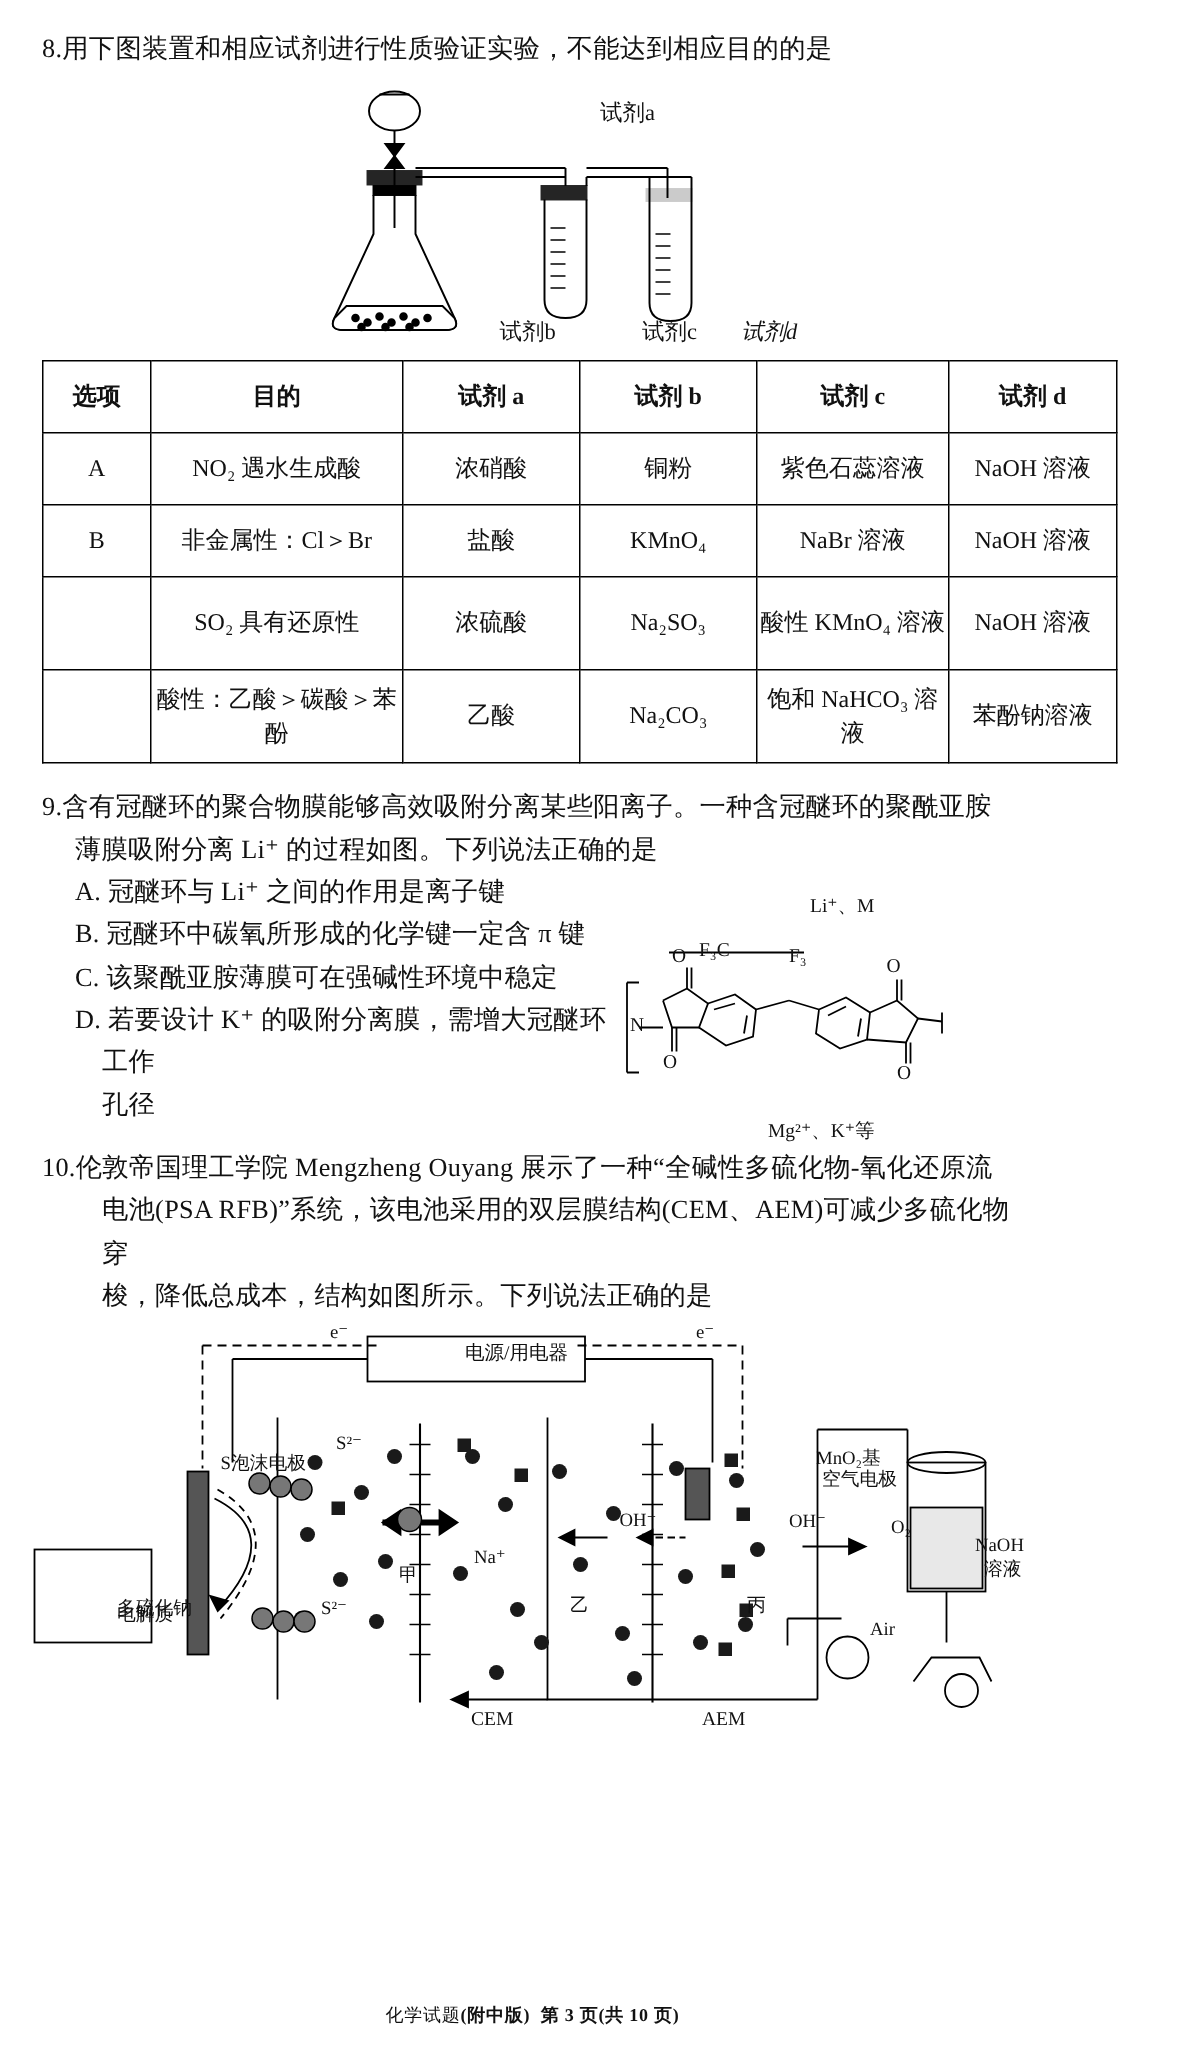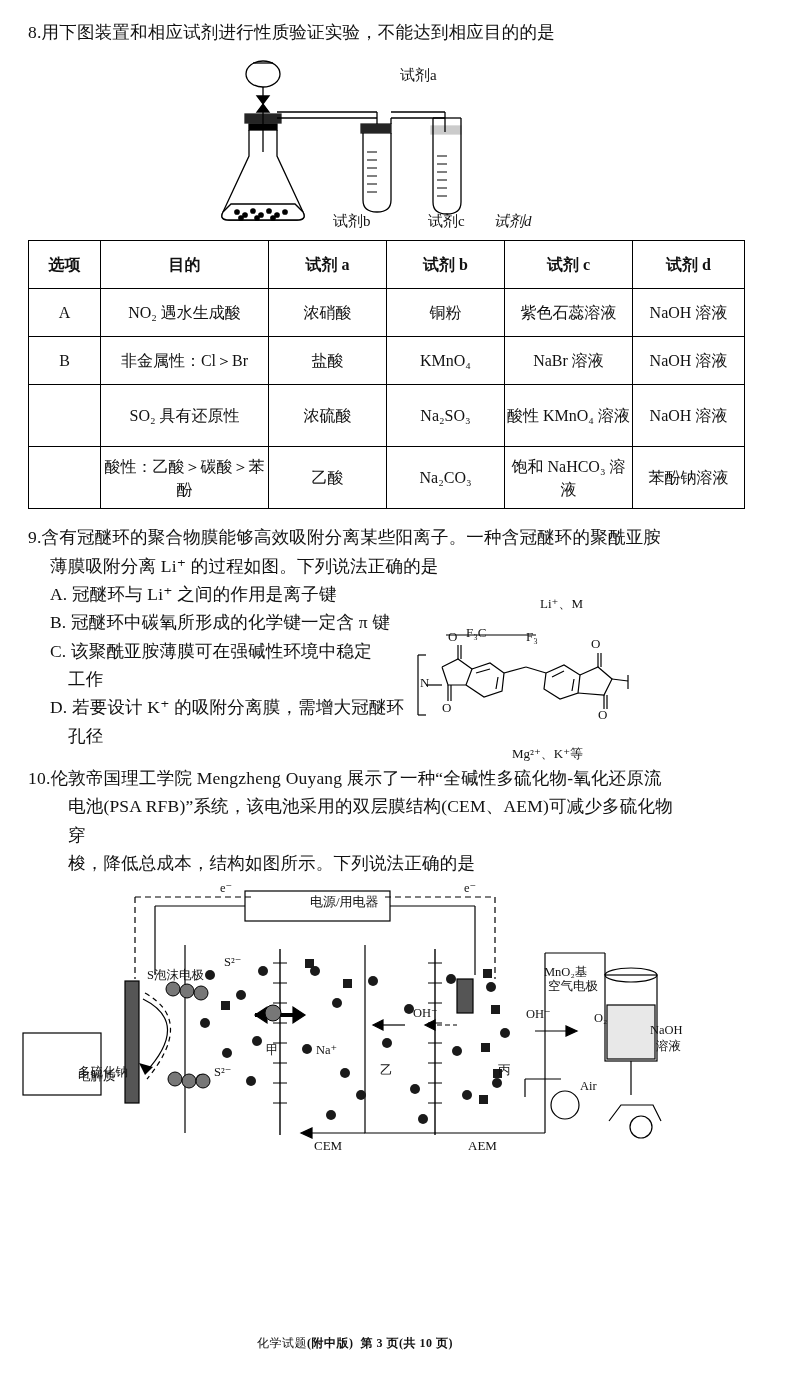--- a/index.html
+++ b/index.html
@@ -244,22 +244,22 @@
   <div class="q9wrap">
     <div class="q-line">
       <span>9.</span><span>含有冠醚环的聚合物膜能够高效吸附分离某些阳离子。一种含冠醚环的聚酰亚胺</span>
     </div>
     <div class="q-line indent1">薄膜吸附分离 Li⁺ 的过程如图。下列说法正确的是</div>
 
     <div class="q9-opts">
       <div class="q-line indent1">A. 冠醚环与 Li⁺ 之间的作用是离子键</div>
       <div class="q-line indent1">B. 冠醚环中碳氧所形成的化学键一定含 π 键</div>
       <div class="q-line indent1">C. 该聚酰亚胺薄膜可在强碱性环境中稳定</div>
+      <div class="q-line indent1">D. 若要设计 K⁺ 的吸附分离膜，需增大冠醚环</div>
       <div class="q-line indent2">工作</div>
-      <div class="q-line indent1">D. 若要设计 K⁺ 的吸附分离膜，需增大冠醚环</div>
       <div class="q-line indent2">孔径</div>
     </div>
 
     <div class="q9-fig">
       <svg width="270" height="190" viewBox="0 0 270 190">
         <g stroke="#000" fill="none" stroke-width="1.2">
 
           <line x1="12" y1="58" x2="12" y2="118"></line>
           <line x1="12" y1="58" x2="20" y2="58"></line>
           <line x1="12" y1="118" x2="20" y2="118"></line>
@@ -467,21 +467,21 @@
       <span class="t" style="left:50px; top:182px;">多硫化钠</span>
       <span class="t" style="left:50px; top:186px;">电解质</span>
       <span class="t" style="left:286px; top:256px; font-size:13px;">CEM</span>
       <span class="t" style="left:440px; top:256px; font-size:13px;">AEM</span>
       <span class="t" style="left:385px; top:123px;">OH⁻</span>
       <span class="t" style="left:498px; top:124px;">OH⁻</span>
       <span class="t" style="left:566px; top:128px;">O₂</span>
       <span class="t" style="left:552px; top:196px;">Air</span>
       <span class="t" style="left:196px; top:72px;">S²⁻</span>
       <span class="t" style="left:186px; top:182px;">S²⁻</span>
-      <span class="t" style="left:288px; top:160px;">Na⁺</span>
+      <span class="t" style="left:288px; top:148px;">Na⁺</span>
       <span class="t" style="left:622px; top:140px;">NaOH</span>
       <span class="t" style="left:628px; top:156px;">溶液</span>
       <span class="t" style="left:192px; top:-2px;">e⁻</span>
       <span class="t" style="left:436px; top:-2px;">e⁻</span>
       <span class="t" style="left:238px; top:160px;">甲</span>
       <span class="t" style="left:352px; top:180px;">乙</span>
       <span class="t" style="left:470px; top:180px;">丙</span>
     </div>
   </div>
 

